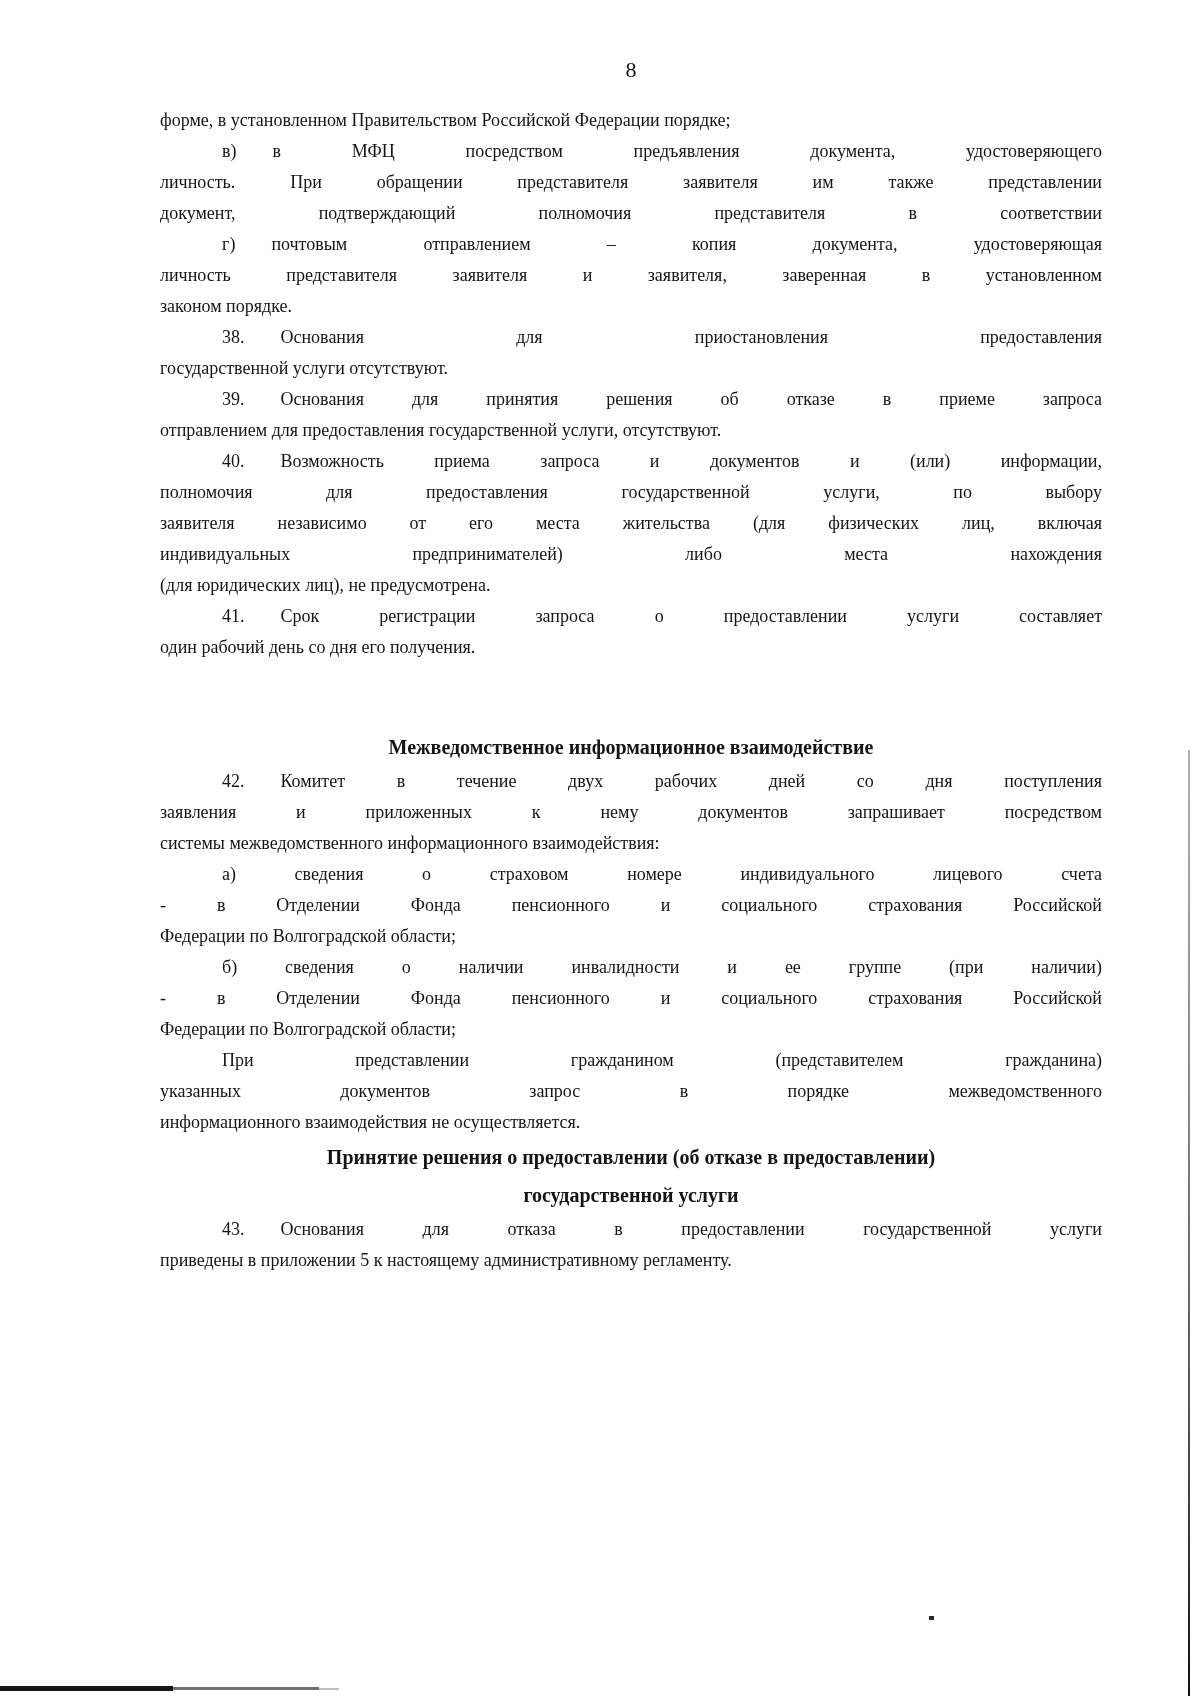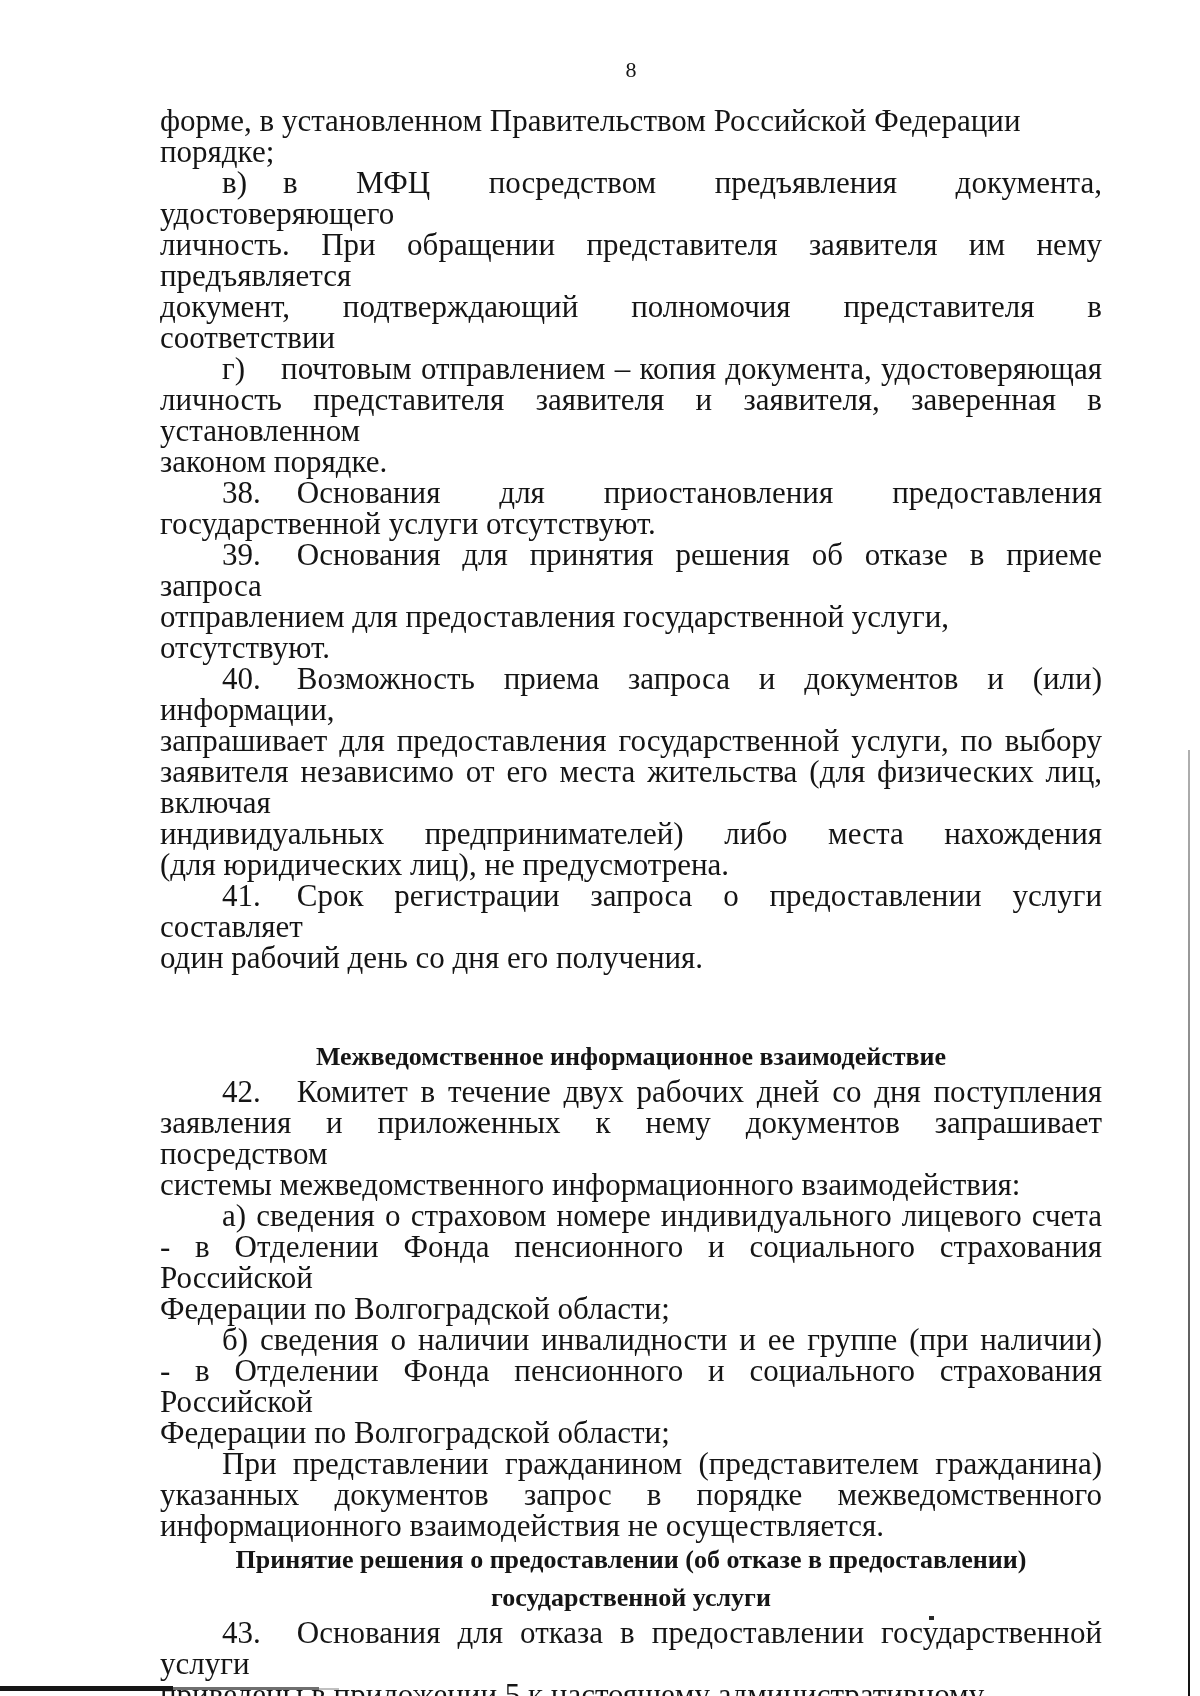--- a/index.html
+++ b/index.html
@@ -20,34 +20,34 @@
     font-size:22px;
     line-height:30px;
   }
   .content{
     margin-left:160px;
     margin-top:20px;
     width:942px;
   }
   .block{margin:0;}
   .line{
-    font-size:31px;
+    font-size:18px;
     line-height:31px;
     text-align:left;
     white-space:normal;
   }
   .line.j{
     text-align:justify;
     text-align-last:justify;
   }
   .line.ind{text-indent:62px;}
   .tab{display:inline-block;width:36px;}
   .heading .line{
     font-weight:bold;
-    font-size:26px;
+    font-size:20px;
     line-height:38px;
     text-align:center;
     text-align-last:center;
     text-indent:0;
   }
   
   .body-block-top{margin-top:0;}
   .heading-interagency{margin-top:65px;}
   .body-block-middle{}
   .heading-decision{}
@@ -64,31 +64,31 @@
 </style>
 </head>
 <body>
 
 <div class="page">
   <div class="page-number">8</div>
   <div class="content">
       <div class="block body-block-top">
         <div class="line">форме, в установленном Правительством Российской Федерации порядке;</div>
         <div class="line j ind">в)<span class="tab"></span>в МФЦ посредством предъявления документа, удостоверяющего</div>
-        <div class="line j">личность. При обращении представителя заявителя им нему предъявляется</div>
+        <div class="line j">личность. При обращении представителя заявителя им также представлении</div>
         <div class="line j">документ, подтверждающий полномочия представителя в соответствии</div>
         <div class="line j ind">г)<span class="tab"></span>почтовым отправлением – копия документа, удостоверяющая</div>
         <div class="line j">личность представителя заявителя и заявителя, заверенная в установленном</div>
         <div class="line">законом порядке.</div>
         <div class="line j ind">38.<span class="tab"></span>Основания для приостановления предоставления</div>
         <div class="line">государственной услуги отсутствуют.</div>
         <div class="line j ind">39.<span class="tab"></span>Основания для принятия решения об отказе в приеме запроса</div>
         <div class="line">отправлением для предоставления государственной услуги, отсутствуют.</div>
         <div class="line j ind">40.<span class="tab"></span>Возможность приема запроса и документов и (или) информации,</div>
-        <div class="line j">запрашивает для предоставления государственной услуги, по выбору</div>
+        <div class="line j">полномочия для предоставления государственной услуги, по выбору</div>
         <div class="line j">заявителя независимо от его места жительства (для физических лиц, включая</div>
         <div class="line j">индивидуальных предпринимателей) либо места нахождения</div>
         <div class="line">(для юридических лиц), не предусмотрена.</div>
         <div class="line j ind">41.<span class="tab"></span>Срок регистрации запроса о предоставлении услуги составляет</div>
         <div class="line">один рабочий день со дня его получения.</div>
       </div>
       <div class="block heading heading-interagency">
         <div class="line">Межведомственное информационное взаимодействие</div>
       </div>
       <div class="block body-block-middle">

